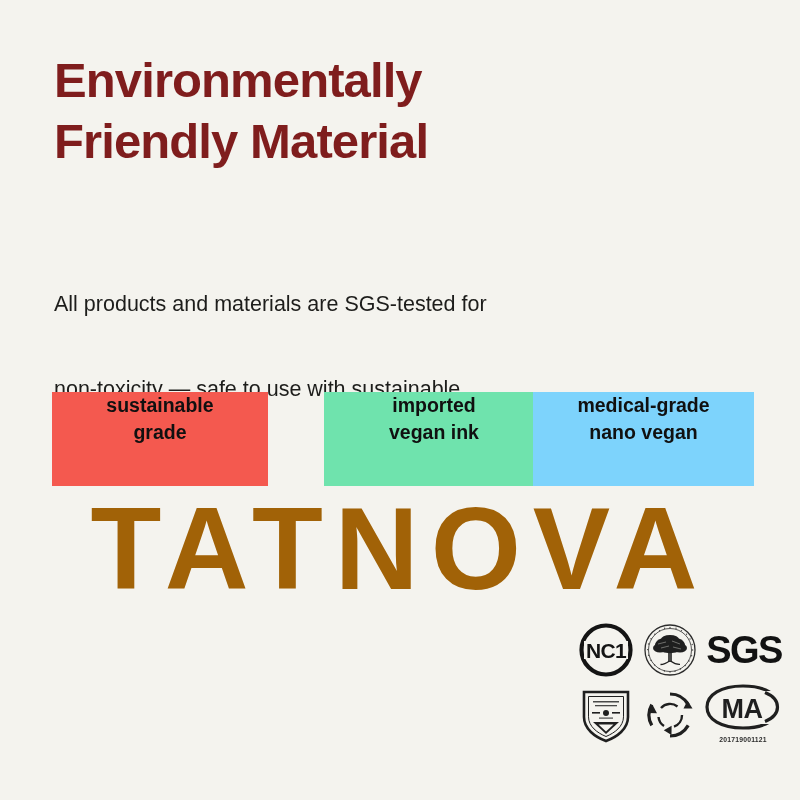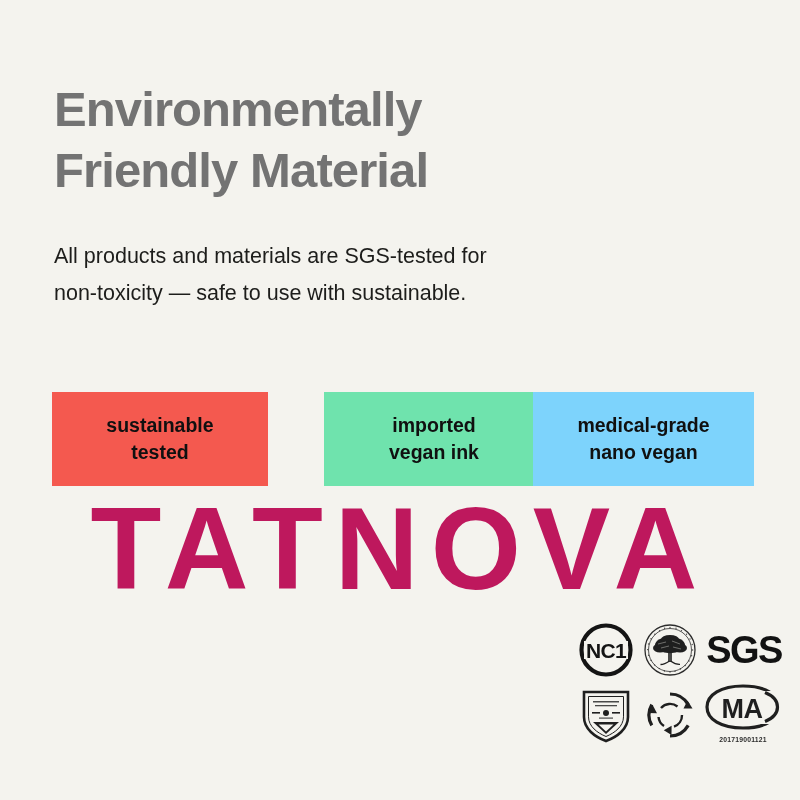--- a/index.html
+++ b/index.html
@@ -61,39 +61,39 @@
     position: absolute;
     left: 54px;
     top: 238px;
     width: 620px;
     font-size: 21.5px;
     line-height: 37px;
     color: #1d1d1b;
     font-weight: 400;
     z-index: 2;
   }
-  .subtitle .sb-line { display: block; }
+  .subtitle .sb-line { display: block; margin-top: 48px; }
 
   
   .badges {
     position: absolute;
     left: 52px;
     top: 392px;
     width: 702px;
     height: 94px;
     z-index: 2;
   }
   .badge {
     position: absolute;
     top: 0;
     height: 94px;
     display: flex;
     flex-direction: column;
     align-items: center;
-    justify-content: center;
+    justify-content: flex-start;
     font-weight: 700;
     font-size: 19.5px;
     line-height: 27px;
     color: #101010;
     text-align: center;
   }
   .badge-0 { left: 0px;   width: 216px; }
   .badge-1 { left: 240px; width: 220px; }
   .badge-2 { left: 481px; width: 221px; }
   .badge .bline { display: block; }
@@ -130,37 +130,37 @@
     color: #2d2d2d;
     text-align: center;
     white-space: nowrap;
   }
 </style>
 </head>
 <body style="background-color: rgb(244, 243, 238);">
 
 <div class="poster">
 
-  <div class="watermark" style="color: #be185d;">TATNOVA</div>
-
-  <div class="headline" style="color: #737373; margin-top: 29px;">
+  <div class="watermark" style="color: #a16207;">TATNOVA</div>
+
+  <div class="headline" style="color: #7f1d1d;">
     <span class="hl-line">Environmentally</span>
     <span class="hl-line">Friendly Material</span>
   </div>
 
   <div class="subtitle" style="color: rgb(29, 29, 27);">
     <span class="sb-line">All products and materials are SGS-tested for</span>
     <span class="sb-line">non-toxicity — safe to use with sustainable.</span>
   </div>
 
   <div class="badges">
 
     <div class="badge badge-0" style="background-color: rgb(244, 89, 79); color: rgb(16, 16, 16);">
       <span class="bline">sustainable</span>
-      <span class="bline">tested</span>
+      <span class="bline">grade</span>
     </div>
 
     <div class="badge badge-1" style="background-color: rgb(111, 227, 173); color: rgb(16, 16, 16); margin-left: 32px;">
       <span class="bline">imported</span>
       <span class="bline">vegan ink</span>
     </div>
 
     <div class="badge badge-2" style="background-color: #7dd3fc; color: rgb(16, 16, 16);">
       <span class="bline">medical-grade</span>
       <span class="bline">nano vegan</span>

